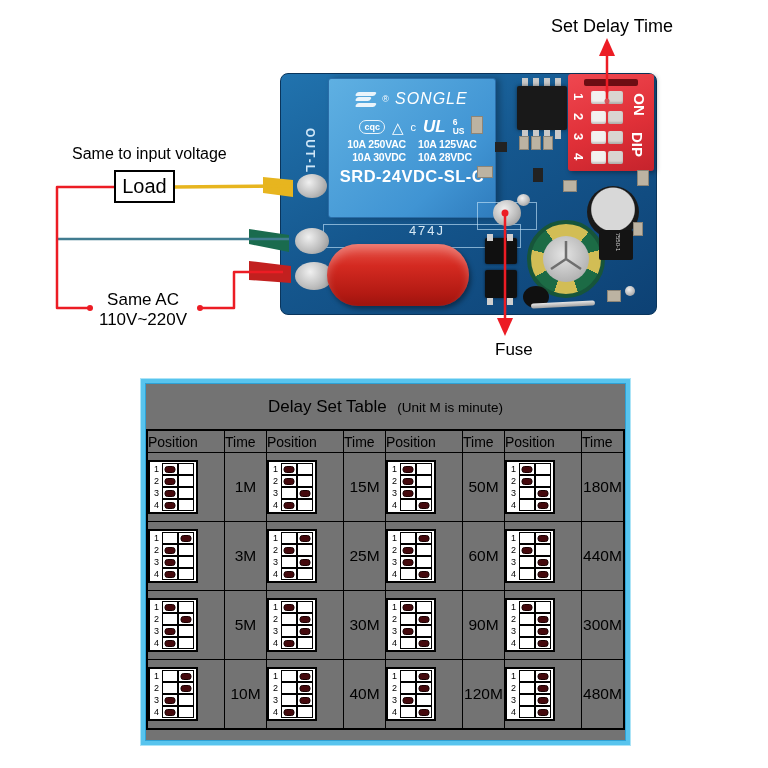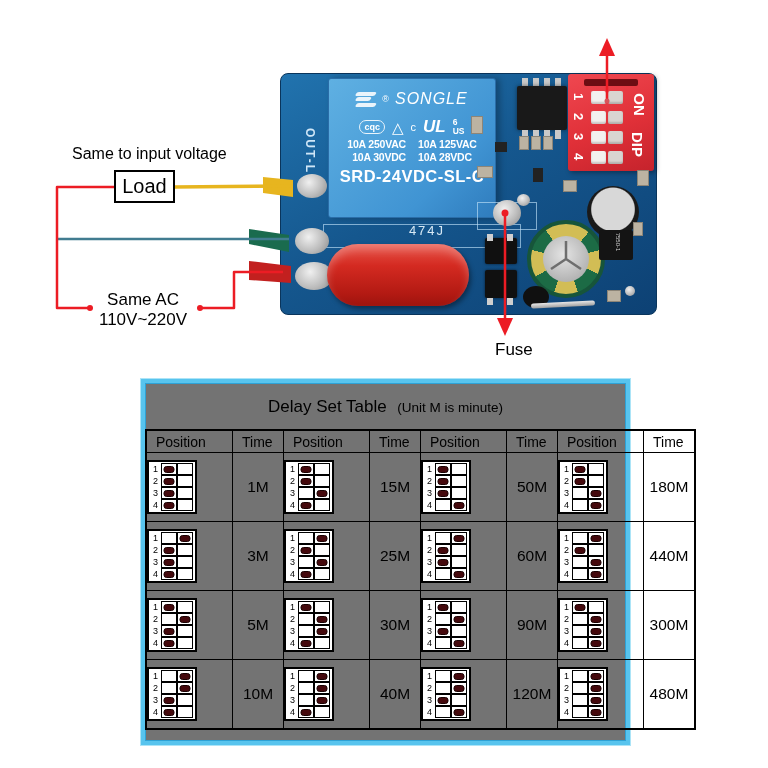--- a/index.html
+++ b/index.html
@@ -89,21 +89,21 @@
   #overlay{position:absolute;left:0;top:0;z-index:3;pointer-events:none;}
 
   
   #tframe{position:absolute;left:141px;top:379px;width:489px;height:366px;box-sizing:border-box;
       border:4px solid #58c4ee;box-shadow:inset 0 0 0 1px #2ea2d6,0 0 0 1px #ace4f7;background:#737373;z-index:2;}
   .tbl-title{margin-top:14px;text-align:center;white-space:nowrap;}
   .tbl-title .t1{font-size:17px;}
   .tbl-title .t2{font-size:13.5px;margin-left:6px;}
   table.delay{margin:12px auto 0;border-collapse:collapse;border:2px solid #000;table-layout:fixed;width:470px;}
   table.delay th,table.delay td{border:1px solid #000;padding:0;}
-  table.delay th{height:21px;font-size:14px;font-weight:normal;padding-left:9px;}
+  table.delay th{height:21px;font-size:14px;font-weight:normal;}
   th.th-pos{text-align:left;padding-left:7px;width:76px;}
   th.th-time{width:41px;text-align:left;}
   table.delay td{height:68px;}
   .pos-cell{padding-left:7px;vertical-align:middle;}
   .time-cell{text-align:center;font-size:15.5px;}
   .dip-mini{display:grid;grid-template-columns:11px 16px 16px;grid-auto-rows:12px;border:2px solid #000;
       width:fit-content;background:#fff;padding:1px 2px 1px 1px;}
   .dip-num{font-size:9px;text-align:center;line-height:12px;}
   .dip-box{border:1px solid #000;position:relative;}
   .dip-knob{position:absolute;left:50%;top:2px;transform:translateX(-50%);width:9px;height:5px;
@@ -232,20 +232,21 @@
 
     <circle cx="505" cy="213" r="3.5" fill="#ec1c24"></circle>
     <line x1="505" y1="213" x2="505" y2="320" stroke="#ec1c24" stroke-width="2.5"></line>
     <polygon points="497,318 513,318 505,336" fill="#ec1c24"></polygon>
 
     <line x1="607" y1="101" x2="607" y2="54" stroke="#ec1c24" stroke-width="2.5"></line>
     <polygon points="599,56 615,56 607,38" fill="#ec1c24"></polygon>
     <circle cx="607" cy="101" r="2.5" fill="#d8545a"></circle>
   </svg>
 
+  <div class="ann" id="t-setdelay" style="z-index:4;">Set Delay Time</div>
   <div class="ann" id="t-same" style="z-index:4;">Same to input voltage</div>
   <div class="ann" id="loadbox" style="z-index:4;">Load</div>
   <div class="ann" id="t-inputac" style="z-index:4;">
     <div>Same AC</div>
     <div>110V~220V</div>
   </div>
   <div class="ann" id="t-fuse" style="z-index:4;">Fuse</div>
 
   <div id="tframe">
     <div class="tbl-title">

